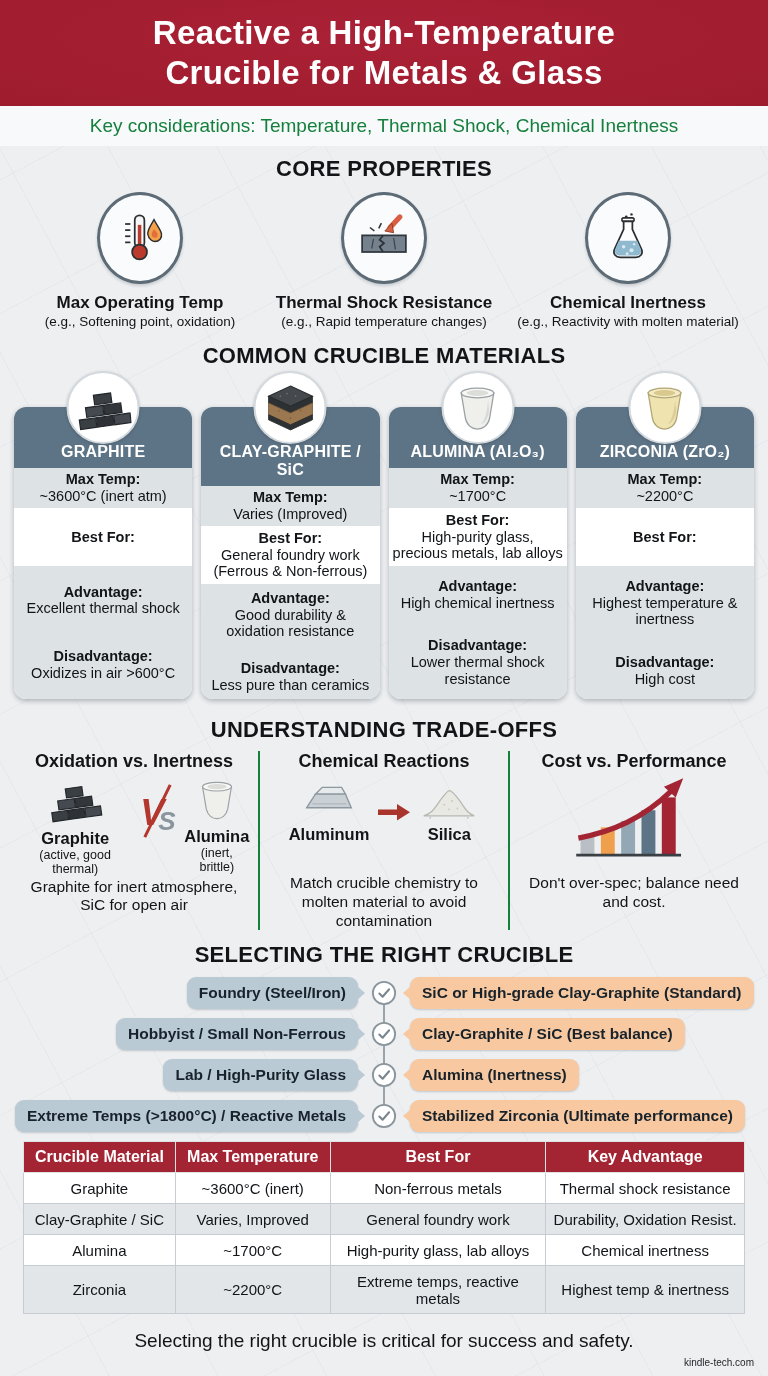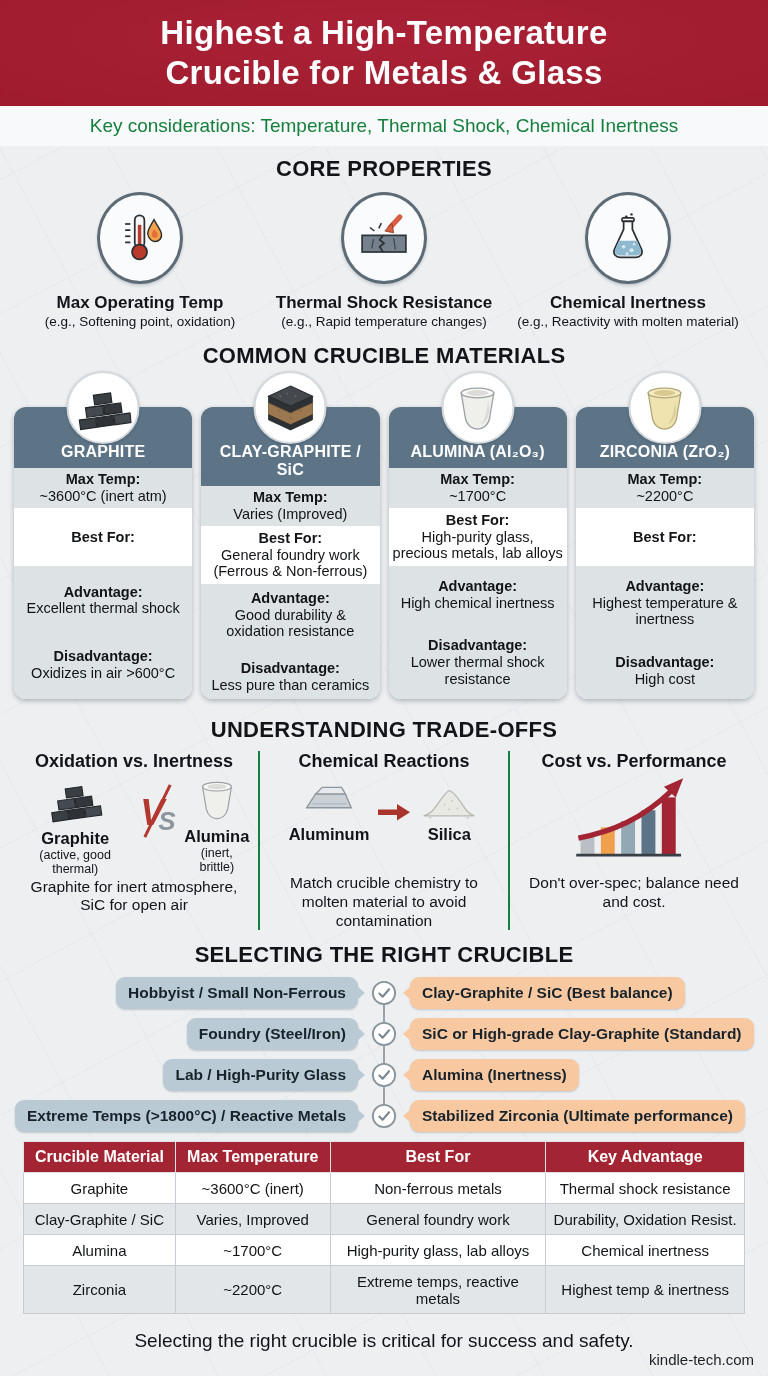--- a/index.html
+++ b/index.html
@@ -109,30 +109,30 @@
   .table-heading { margin-top: 12px; }
   table.summary { border-collapse: collapse; margin: 8px auto 0; width: 722px; position: relative; z-index: 1; }
   table.summary th { background: #a32433; color: #fff; font-size: 16px; font-weight: 800;
     padding: 6px 4px; border: 1px solid #dfe3e6; }
   table.summary td { font-size: 15px; padding: 6.5px 4px; text-align: center; border: 1px solid #c6ccd1; }
   table.summary tr.r-odd td { background: #ffffff; }
   table.summary tr.r-even td { background: #e2e6e9; }
 
   
   .footer-text { text-align: center; font-size: 19px; line-height: 1.32; margin-top: 14px; position: relative; z-index: 1; }
-  .website { position: absolute; right: 14px; bottom: 8px; font-size: 15px; color: #1d2125; z-index: 1; text-decoration: none; }
+  .website { position: absolute; right: 14px; bottom: 8px; font-size: 10px; color: #1d2125; z-index: 1; text-decoration: none; }
 </style>
 </head>
 <body>
 
 <div class="page">
 
   <div class="banner">
     <div class="banner-title">
-      <div>Highest a High-Temperature</div>
+      <div>Reactive a High-Temperature</div>
       <div>Crucible for Metals &amp; Glass</div>
     </div>
   </div>
   <div class="subtitle-band">
     <span>Key considerations: Temperature, Thermal Shock, Chemical Inertness</span>
   </div>
 
   <div class="sec-heading core-heading">CORE PROPERTIES</div>
   <div class="core-row">
     <div class="core-item">
@@ -411,45 +411,45 @@
       <div class="trade-caption">Don't over-spec; balance need and cost.</div>
     </div>
   </div>
 
   <div class="sec-heading sel-heading">SELECTING THE RIGHT CRUCIBLE</div>
   <div class="sel-rows">
     <div class="sel-line"></div>
 
     <div class="sel-row">
       <div class="sel-left">
+          <span class="pill pill-left">Foundry (Steel/Iron)</span>
+        </div>
+      <span class="check-circle">
+        <svg width="26" height="26" viewBox="0 0 28 28">
+            <circle cx="14" cy="14" r="12" fill="#fff" stroke="#8a949b" stroke-width="2"></circle>
+            <path d="M9 14.5 L12.5 18 L19.5 10" stroke="#7b858d" stroke-width="2.2" fill="none" stroke-linecap="round" stroke-linejoin="round"></path>
+          </svg>
+      </span>
+      <div class="sel-right">
+          <span class="pill pill-right">SiC or High-grade Clay-Graphite (Standard)</span>
+        </div>
+    </div>
+
+    <div class="sel-row">
+      <div class="sel-left">
           <span class="pill pill-left">Hobbyist / Small Non-Ferrous</span>
         </div>
       <span class="check-circle">
         <svg width="26" height="26" viewBox="0 0 28 28">
             <circle cx="14" cy="14" r="12" fill="#fff" stroke="#8a949b" stroke-width="2"></circle>
             <path d="M9 14.5 L12.5 18 L19.5 10" stroke="#7b858d" stroke-width="2.2" fill="none" stroke-linecap="round" stroke-linejoin="round"></path>
           </svg>
       </span>
       <div class="sel-right">
           <span class="pill pill-right">Clay-Graphite / SiC (Best balance)</span>
-        </div>
-    </div>
-
-    <div class="sel-row">
-      <div class="sel-left">
-          <span class="pill pill-left">Foundry (Steel/Iron)</span>
-        </div>
-      <span class="check-circle">
-        <svg width="26" height="26" viewBox="0 0 28 28">
-            <circle cx="14" cy="14" r="12" fill="#fff" stroke="#8a949b" stroke-width="2"></circle>
-            <path d="M9 14.5 L12.5 18 L19.5 10" stroke="#7b858d" stroke-width="2.2" fill="none" stroke-linecap="round" stroke-linejoin="round"></path>
-          </svg>
-      </span>
-      <div class="sel-right">
-          <span class="pill pill-right">SiC or High-grade Clay-Graphite (Standard)</span>
         </div>
     </div>
 
     <div class="sel-row">
       <div class="sel-left">
           <span class="pill pill-left">Lab / High-Purity Glass</span>
         </div>
       <span class="check-circle">
         <svg width="26" height="26" viewBox="0 0 28 28">
             <circle cx="14" cy="14" r="12" fill="#fff" stroke="#8a949b" stroke-width="2"></circle>

